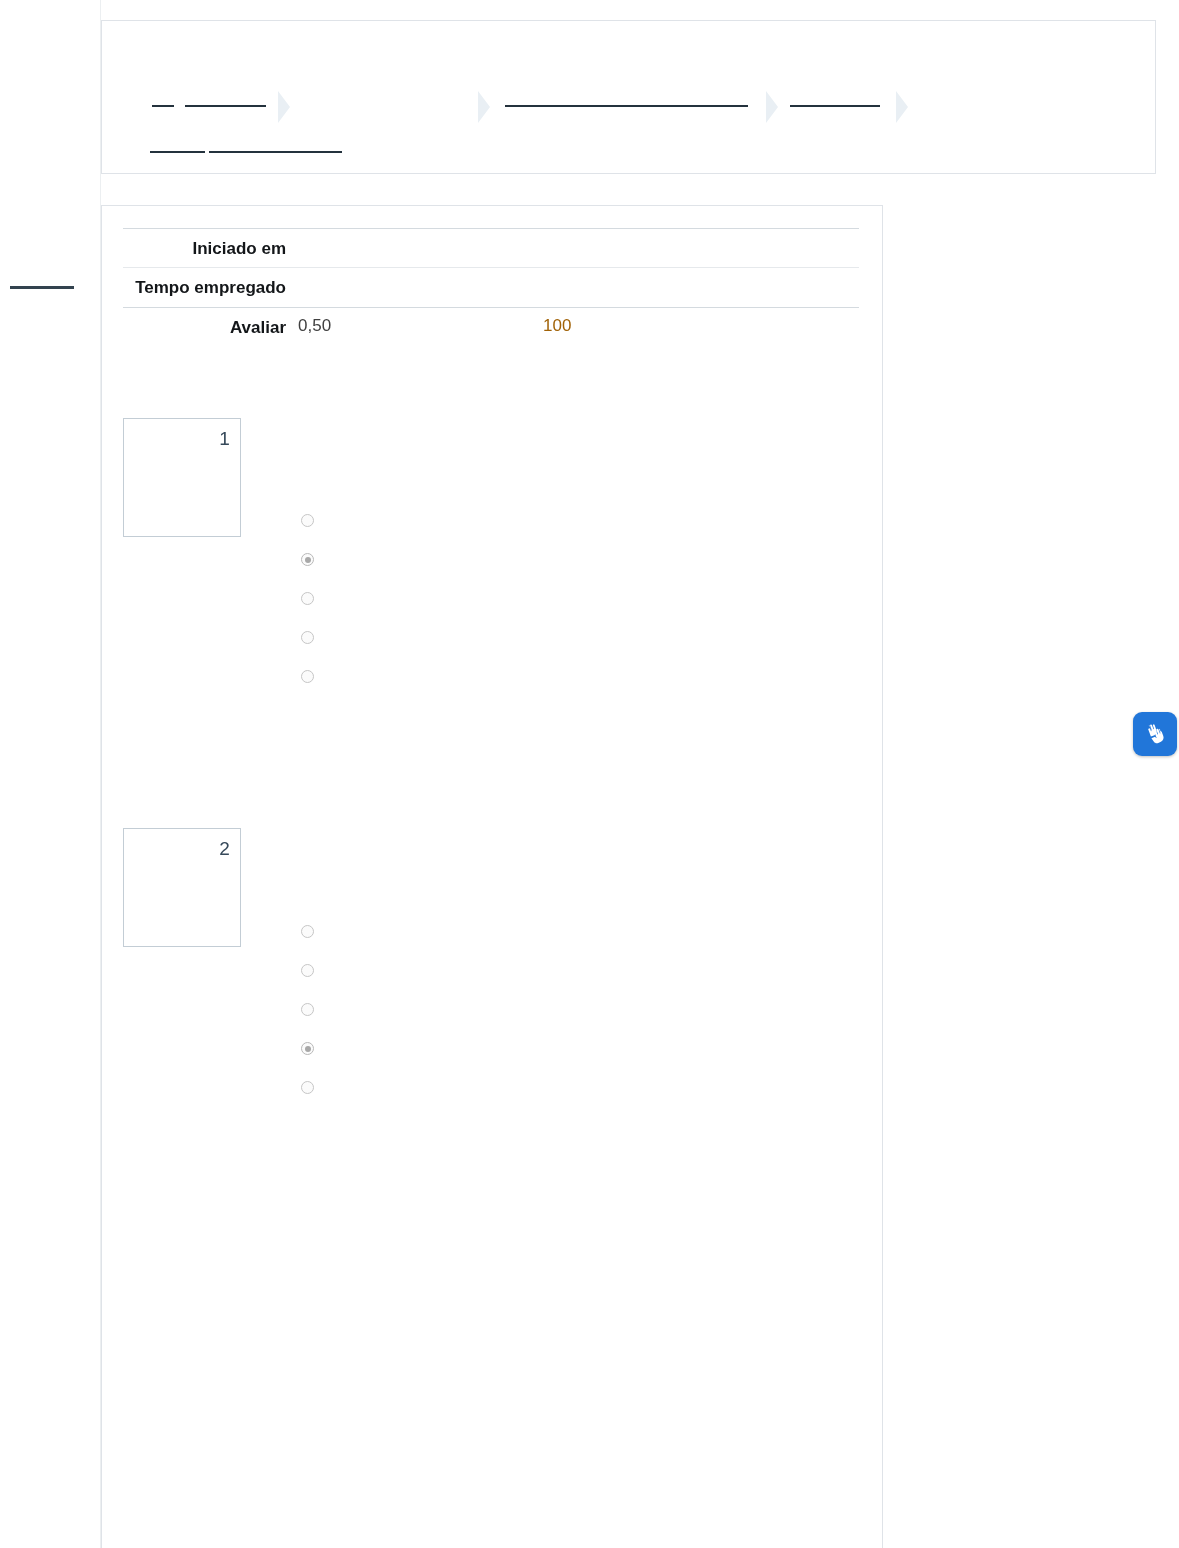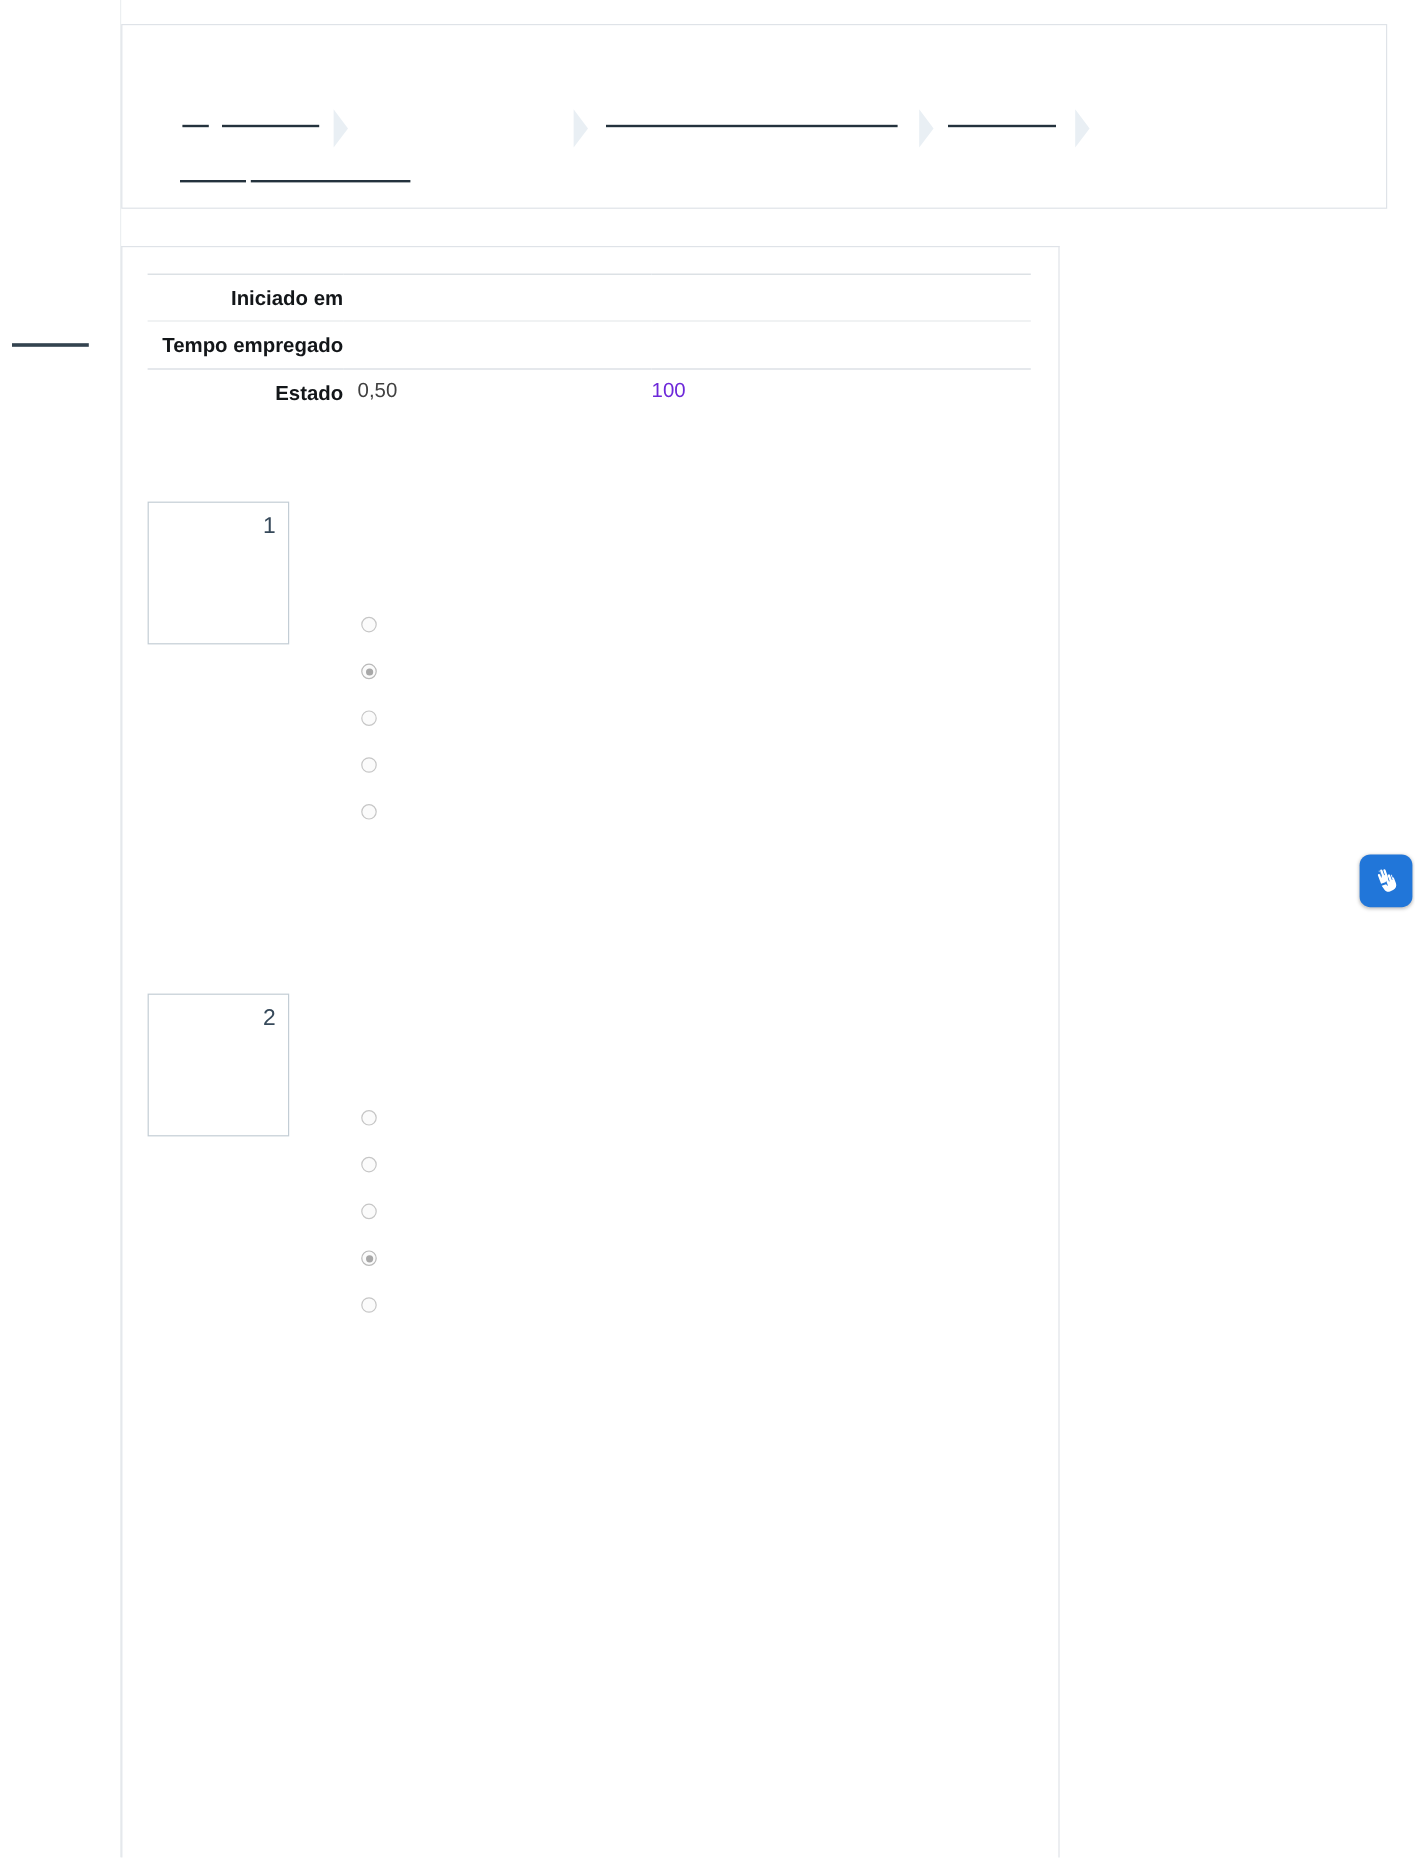--- a/index.html
+++ b/index.html
@@ -112,21 +112,21 @@
     color:#131619;
     padding-right:0;
     line-height:1.38;
   }
   .summary-table td.val{
     padding-left:12px;
     color:#404040;
     width:245px;
   }
   .summary-table td.val2{
-    color:#6d28d9;
+    color:#a16207;
   }
 
   
   .qbox{
     position:absolute;
     width:118px;height:119px;
     border:1px solid #c3cdd5;
     background:#ffffff;
     box-sizing:border-box;
   }
@@ -232,21 +232,21 @@
           <th>Iniciado em</th>
           <td class="val"></td>
           <td class="val2"></td>
         </tr>
         <tr>
           <th>Tempo empregado</th>
           <td class="val"></td>
           <td class="val2"></td>
         </tr>
         <tr class="alt">
-          <th>Estado</th>
+          <th>Avaliar</th>
           <td class="val">0,50</td>
           <td class="val2">100</td>
         </tr>
       </tbody>
   </table>
 
   <div id="questions-host">
       <div class="qbox" style="left: 21px; top: 212px;">
         <div class="qnum">1</div>
       </div>

